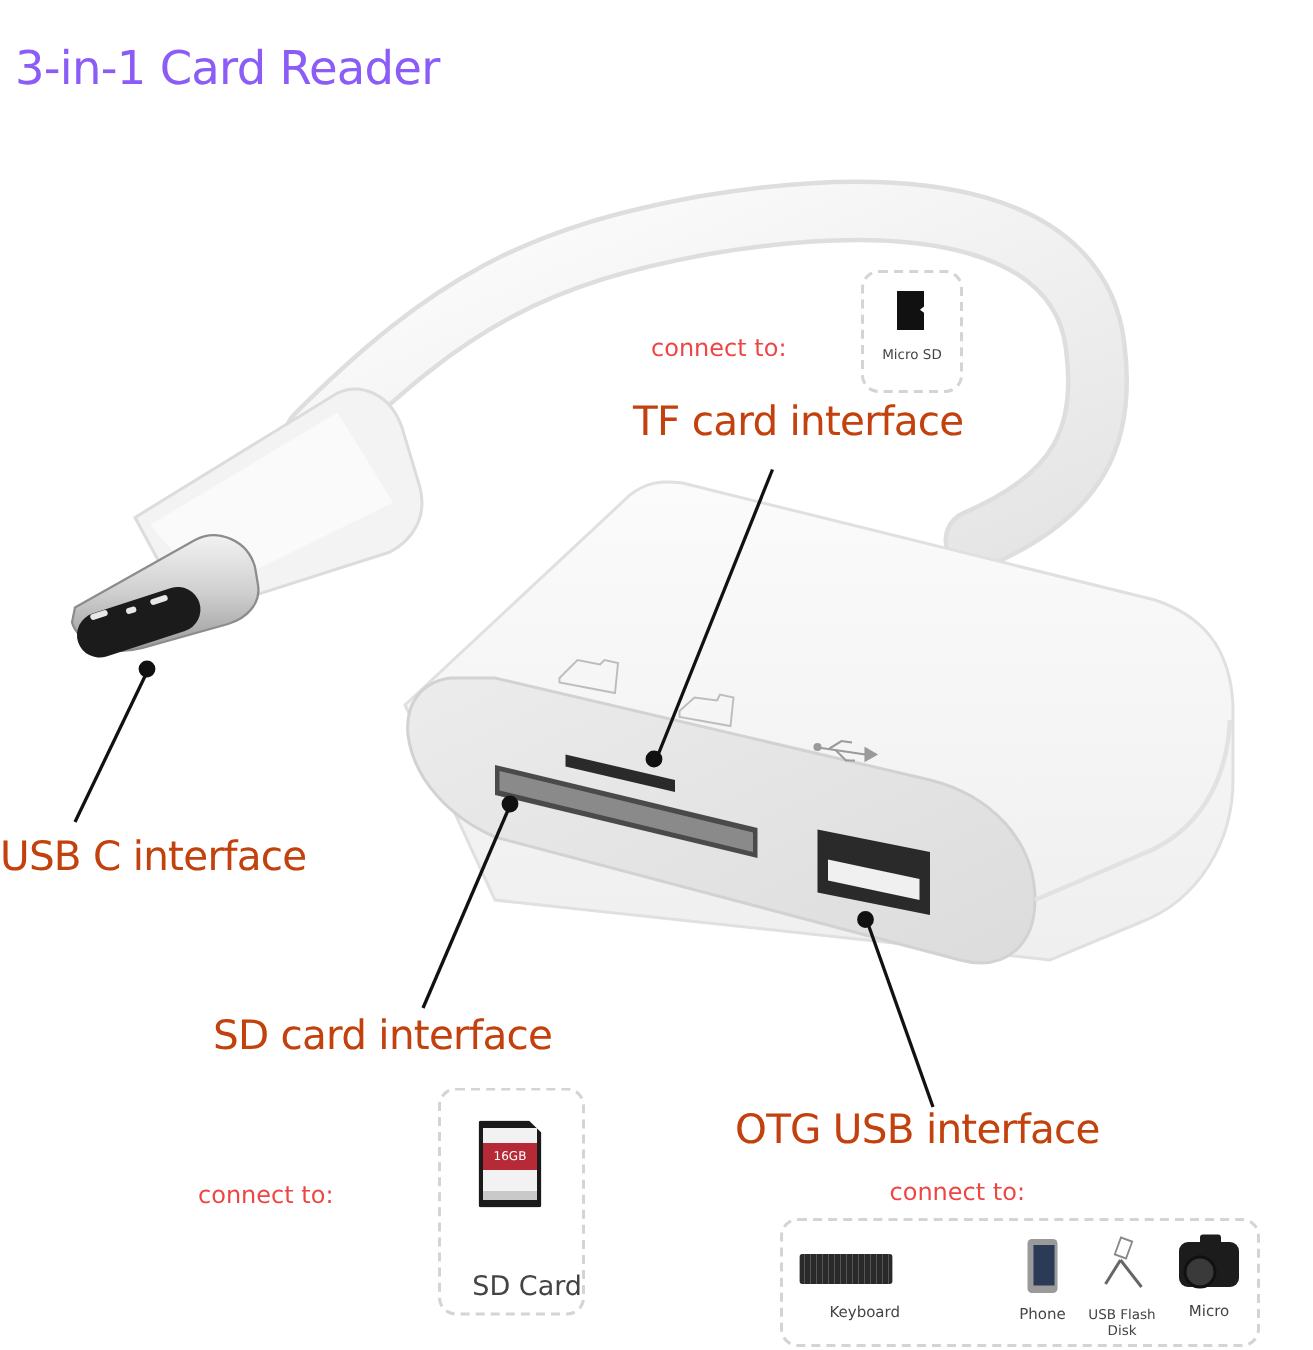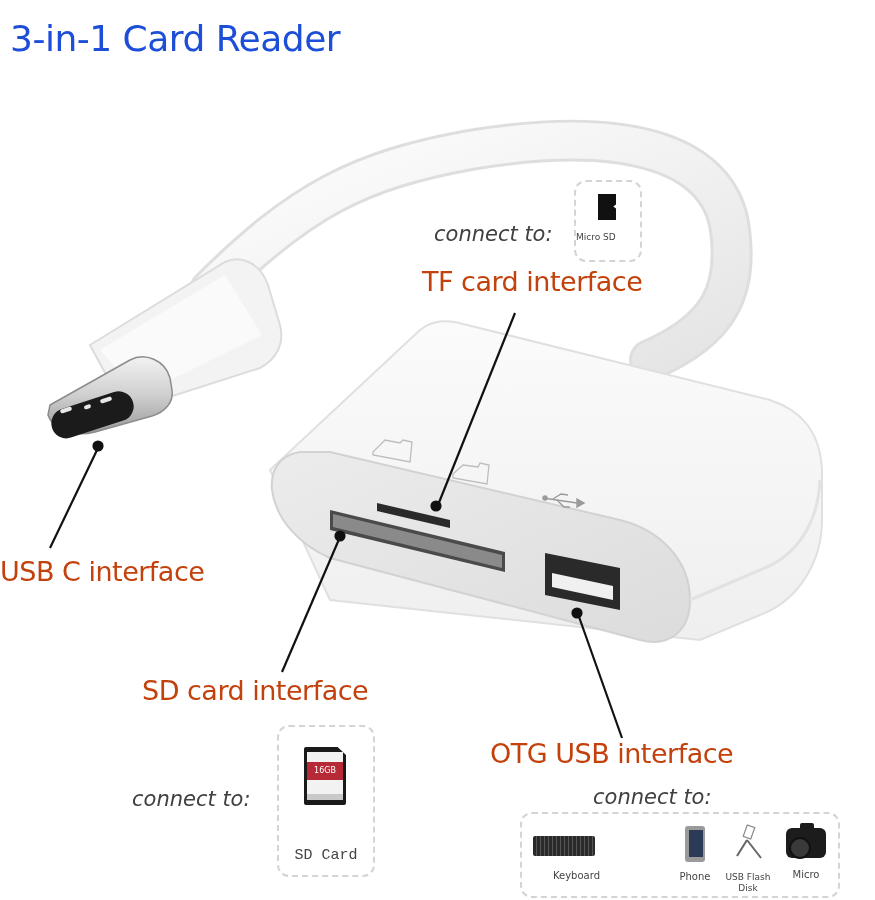--- a/index.html
+++ b/index.html
@@ -1,22 +1,22 @@
 <!DOCTYPE html>
 <html><head>
 <meta charset="utf-8">
 <style>
   html,body{margin:0;padding:0;background:#fff;}
   body{width:875px;height:900px;position:relative;overflow:hidden;font-family:"DejaVu Sans","Liberation Sans",sans-serif;color:#111;}
   .abs{position:absolute;}
-  .title{left:10px;top:18px;font-size:36px;letter-spacing:-0.5px;color:#1d4ed8;}
+  .title{left:10px;top:28px;font-size:31px;letter-spacing:-0.5px;color:#8b5cf6;}
   .label{font-size:27px;color:#c2410c;white-space:nowrap;letter-spacing:-0.5px;}
-  .connect{font-size:21px;color:#404040;white-space:nowrap;font-style:italic;}
+  .connect{font-size:16px;color:#ef4444;white-space:nowrap;}
   .dashbox{border:2px dashed #d4d4d4;border-radius:12px;background:#fff;}
-  .small{font-size:10px;color:#444;text-align:left;}
+  .small{font-size:10px;color:#444;text-align:center;}
   .device-label{font-size:10px;color:#444;text-align:center;line-height:11px;}
   svg{display:block;}
 </style>
 </head>
 <body>
 
 <div class="abs title">3-in-1 Card Reader</div>
 
 <svg class="abs" style="left:0;top:0" width="875" height="900">
   <defs>
@@ -105,28 +105,28 @@
 <div class="abs dashbox" style="left:574px;top:180px;width:64px;height:78px;">
   <div style="position:absolute;left:22px;top:12px;width:18px;height:26px;background:#111;clip-path:polygon(0 0,100% 0,100% 40%,85% 48%,100% 56%,100% 100%,0 100%);"></div>
   <div class="abs small" style="left:0;top:50px;width:64px;font-size:9px;">Micro SD</div>
 </div>
 <div class="abs label" style="left:422px;top:266px;">TF card interface</div>
 
 <div class="abs label" style="left:0px;top:556px;">USB C interface</div>
 
 <div class="abs label" style="left:142px;top:675px;">SD card interface</div>
 <div class="abs connect" style="left:132px;top:787px;">connect to:</div>
-<div class="abs dashbox" style="left:277px;top:725px;width:94px;height:148px;">
+<div class="abs dashbox" style="left:292px;top:725px;width:94px;height:148px;">
   <div class="abs" style="left:25px;top:20px;width:42px;height:58px;background:#1a1a1a;border-radius:2px;clip-path:polygon(0 0,80% 0,100% 14%,100% 100%,0 100%);">
     <div class="abs" style="left:3px;top:5px;width:36px;height:10px;background:#f2f2f2;"></div>
     <div class="abs" style="left:3px;top:15px;width:36px;height:18px;background:#b52a36;color:#fff;font-size:8px;line-height:18px;text-align:center;">16GB</div>
     <div class="abs" style="left:3px;top:33px;width:36px;height:14px;background:#f2f2f2;"></div>
     <div class="abs" style="left:3px;top:47px;width:36px;height:6px;background:#c9c9c9;"></div>
   </div>
-  <div class="abs" style="left:0;top:120px;width:94px;text-align:center;font-size:15px;color:#444;font-family:Liberation Mono, monospace;">SD Card</div>
+  <div class="abs" style="left:0;top:120px;width:94px;text-align:right;font-size:18px;color:#444;">SD Card</div>
 </div>
 
 <div class="abs label" style="left:490px;top:738px;">OTG USB interface</div>
 <div class="abs connect" style="left:593px;top:785px;">connect to:</div>
 <div class="abs dashbox" style="left:520px;top:812px;width:316px;height:82px;">
 
   <div class="abs" style="left:6px;top:12px;width:72px;">
     <div style="margin:10px auto 0;width:62px;height:20px;background:#2a2a2a;border-radius:2px;background-image:repeating-linear-gradient(90deg,#2a2a2a 0 3px,#555 3px 4px),repeating-linear-gradient(0deg,transparent 0 4px,#444 4px 5px);"></div>
     <div class="device-label" style="margin-top:14px;text-align:right;">Keyboard</div>
   </div>

